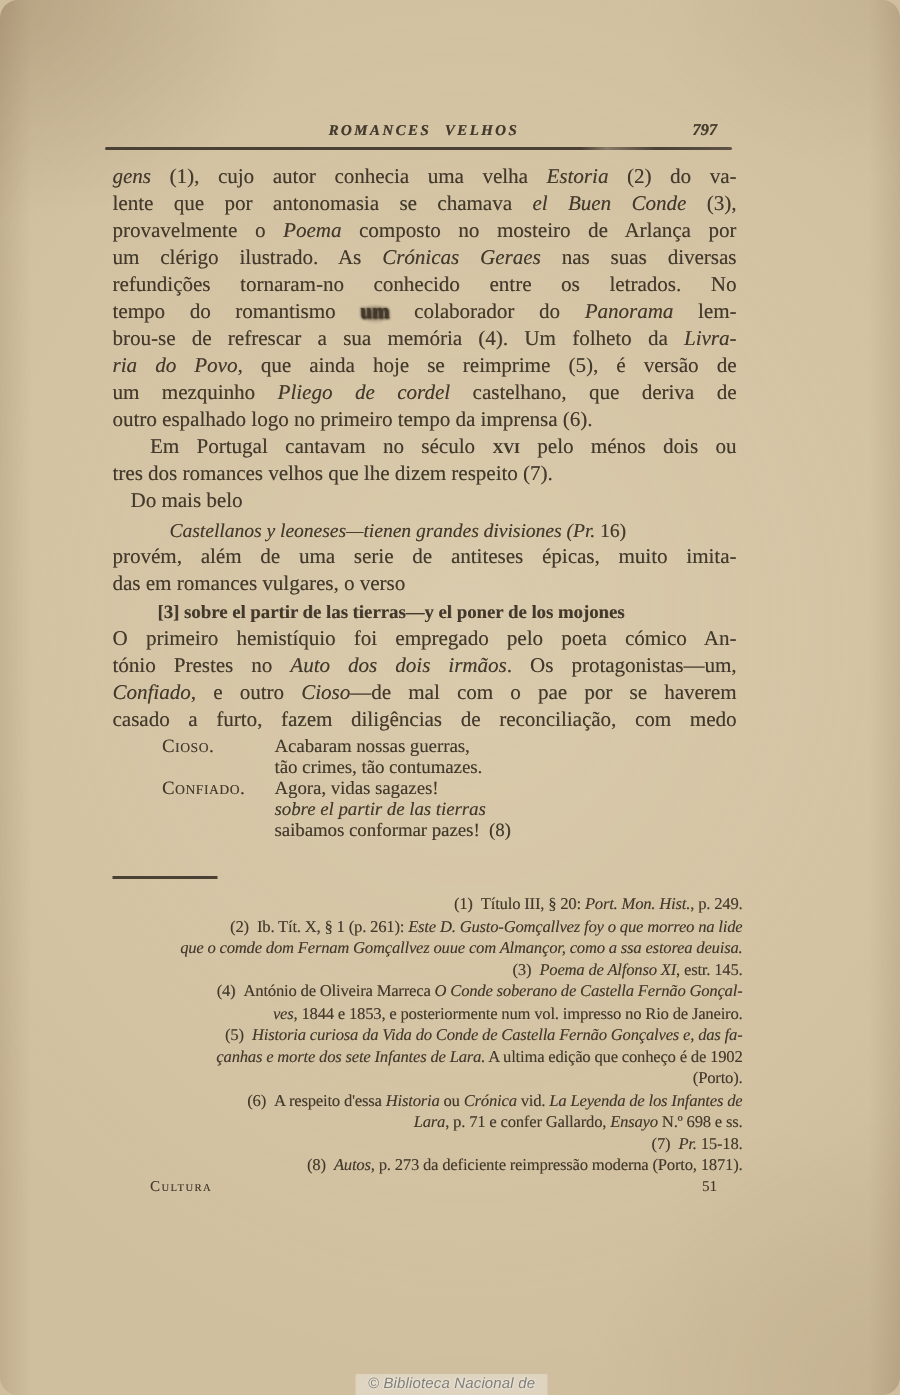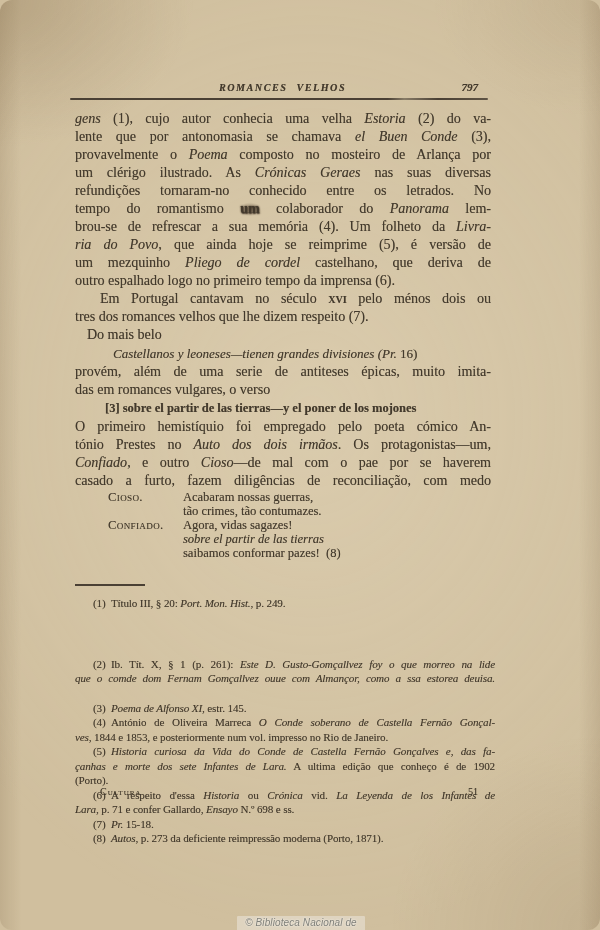--- a/index.html
+++ b/index.html
@@ -54,21 +54,21 @@
   .s-sp{display:inline-block;width:75px;font-variant:small-caps;letter-spacing:0.4px;}
   .s-x{
     font-weight:700;
     text-shadow:0 0 2px rgba(55,42,30,0.95), 0.5px 0.5px 1.5px rgba(55,42,30,0.85);
     background:radial-gradient(ellipse 70% 60% at 50% 55%, rgba(70,55,40,0.45), rgba(70,55,40,0) 78%);
     border-radius:50%;
   }
   .fnrule{position:absolute;left:75px;top:584px;width:70px;height:2px;background:var(--rule);}
   #footnotes{position:absolute;left:75px;top:596px;width:420px;
     text-shadow:0.2px 0.2px 0.3px rgba(62,50,34,0.4);}
-  #footnotes .ln{height:14.5px;line-height:14.5px;font-size:11px;letter-spacing:-0.1px;}
+  #footnotes .ln{height:14.5px;line-height:14.5px;font-size:11px;letter-spacing:-0.1px;text-align:right;}
   .footer{position:absolute;left:75px;top:786px;width:415px;height:13px;font-size:10px;}
   .journal{position:absolute;left:25px;top:0;font-variant:small-caps;letter-spacing:1px;
     text-shadow:0.2px 0.2px 0.3px rgba(62,50,34,0.45);}
   .sig{position:absolute;right:12px;top:0;
     text-shadow:0.2px 0.2px 0.3px rgba(62,50,34,0.45);}
   .watermark{
     position:absolute;left:237px;top:916px;width:128px;height:15px;
     font-family:"Liberation Sans","DejaVu Sans",sans-serif;
     font-size:10px;font-style:italic;line-height:13px;text-align:center;
     color:var(--wm-text);background:var(--wm-bg);border-radius:1px;
@@ -111,23 +111,23 @@
       <div class="ln d" style="padding-left: 33px;"><span class="s-sp">Cioso.</span><span class="s-r">Acabaram nossas guerras,</span></div>
       <div class="ln d" style="padding-left: 108px;"><span class="s-r">tão crimes, tão contumazes.</span></div>
       <div class="ln d" style="padding-left: 33px;"><span class="s-sp">Confiado.</span><span class="s-r">Agora, vidas sagazes!</span></div>
       <div class="ln d" style="padding-left: 108px;"><span class="s-i">sobre el partir de las tierras</span></div>
       <div class="ln d" style="padding-left: 108px;"><span class="s-r">saibamos conformar pazes! (8)</span></div>
     </div>
 
   <div class="fnrule"></div>
   <div id="footnotes">
       <div class="ln" style="padding-left: 18px;"><span class="s-r">(1) Título III, § 20: </span><span class="s-i">Port. Mon. Hist.</span><span class="s-r">, p. 249.</span></div>
-      <div class="ln j" style="padding-left: 18px; margin-top: 46px;"><span class="s-r">(2) Ib. Tít. X, § 1 (p. 261): </span><span class="s-i">Este D. Gusto-Gomçallvez foy o que morreo na lide</span></div>
+      <div class="ln j" style="padding-left: 18px;"><span class="s-r">(2) Ib. Tít. X, § 1 (p. 261): </span><span class="s-i">Este D. Gusto-Gomçallvez foy o que morreo na lide</span></div>
       <div class="ln j"><span class="s-i">que o comde dom Fernam Gomçallvez ouue com Almançor, como a ssa estorea deuisa.</span></div>
-      <div class="ln" style="padding-left: 18px; margin-top: 15px;"><span class="s-r">(3) </span><span class="s-i">Poema de Alfonso XI</span><span class="s-r">, estr. 145.</span></div>
+      <div class="ln" style="padding-left: 18px;"><span class="s-r">(3) </span><span class="s-i">Poema de Alfonso XI</span><span class="s-r">, estr. 145.</span></div>
       <div class="ln j" style="padding-left: 18px;"><span class="s-r">(4) António de Oliveira Marreca </span><span class="s-i">O Conde soberano de Castella Fernão Gonçal-</span></div>
       <div class="ln"><span class="s-i">ves</span><span class="s-r">, 1844 e 1853, e posteriormente num vol. impresso no Rio de Janeiro.</span></div>
       <div class="ln j" style="padding-left: 18px;"><span class="s-r">(5) </span><span class="s-i">Historia curiosa da Vida do Conde de Castella Fernão Gonçalves e, das fa-</span></div>
       <div class="ln j"><span class="s-i">çanhas e morte dos sete Infantes de Lara.</span><span class="s-r"> A ultima edição que conheço é de 1902</span></div>
       <div class="ln"><span class="s-r">(Porto).</span></div>
       <div class="ln j" style="padding-left: 18px;"><span class="s-r">(6) A respeito d'essa </span><span class="s-i">Historia</span><span class="s-r"> ou </span><span class="s-i">Crónica</span><span class="s-r"> vid. </span><span class="s-i">La Leyenda de los Infantes de</span></div>
       <div class="ln"><span class="s-i">Lara</span><span class="s-r">, p. 71 e confer Gallardo, </span><span class="s-i">Ensayo</span><span class="s-r"> N.º 698 e ss.</span></div>
       <div class="ln" style="padding-left: 18px;"><span class="s-r">(7) </span><span class="s-i">Pr.</span><span class="s-r"> 15-18.</span></div>
       <div class="ln" style="padding-left: 18px;"><span class="s-r">(8) </span><span class="s-i">Autos</span><span class="s-r">, p. 273 da deficiente reimpressão moderna (Porto, 1871).</span></div>
     </div>

